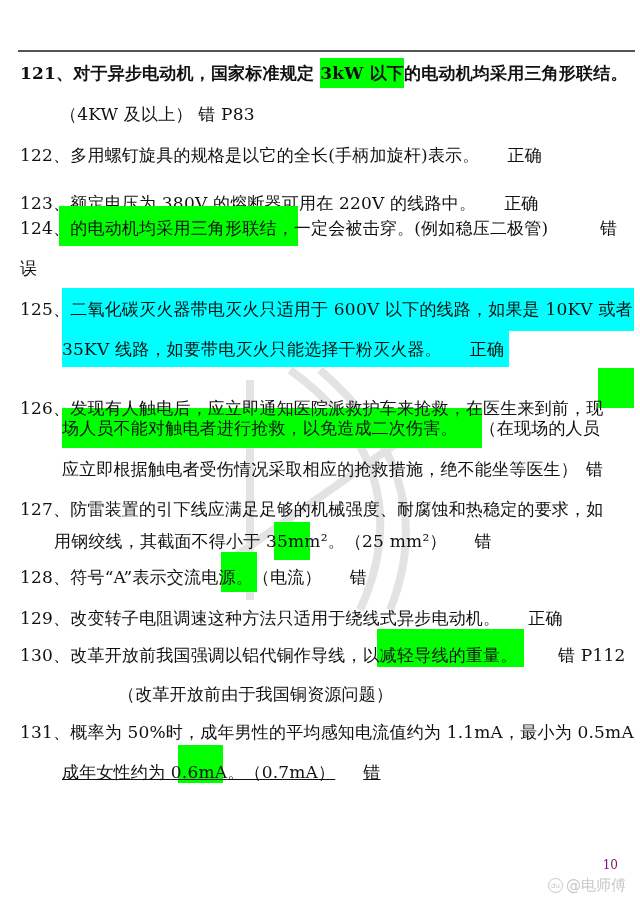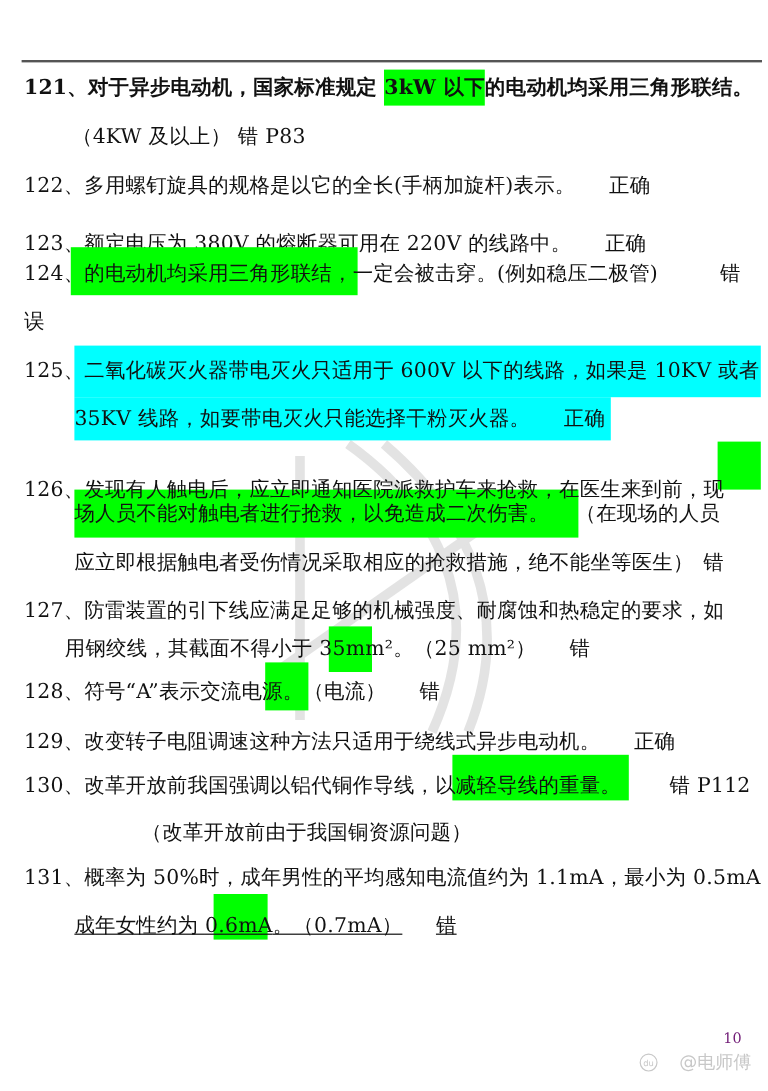--- a/index.html
+++ b/index.html
@@ -5,21 +5,21 @@
     html, body { margin: 0; padding: 0; background: #ffffff; }
     body { width: 640px; height: 909px; position: relative; overflow: hidden;
            font-family: "DejaVu Serif", "Liberation Serif", serif; color: #111; }
     .rule { position: absolute; left: 18px; top: 50px; width: 617px; height: 2px; background: #555; }
     .line { position: absolute; font-size: 17px; line-height: 22px; white-space: nowrap; letter-spacing: 0.2px; }
     .hl-g { background: #00ff00; padding: 5px 0; }
     .block-c { position: absolute; background: #00ffff; }
     .block-g { position: absolute; background: #00ff00; }
     .pagenum { position: absolute; right: 22px; top: 858px; font-size: 12px; color: #701a75; }
     .wm-credit { position: absolute; right: 14px; top: 876px; font-size: 15px; color: #c8c8c8;
-                 font-family: "DejaVu Sans", sans-serif; display: flex; align-items: center; gap: 18px; }
+                 font-family: "DejaVu Sans", sans-serif; display: flex; align-items: center; gap: 3px; }
     .paw { width: 15px; height: 15px; border-radius: 50%; border: 1.5px solid #c8c8c8; box-sizing: border-box;
            font-size: 7px; display: inline-flex; align-items: center; justify-content: center; }
     .watermark { position: absolute; left: 210px; top: 360px; width: 240px; height: 260px; pointer-events: none; opacity: 0.35; }
     .ans { margin-left: 28px; }
   </style>
 </head>
 <body>
 
 <div class="rule"></div>
 

